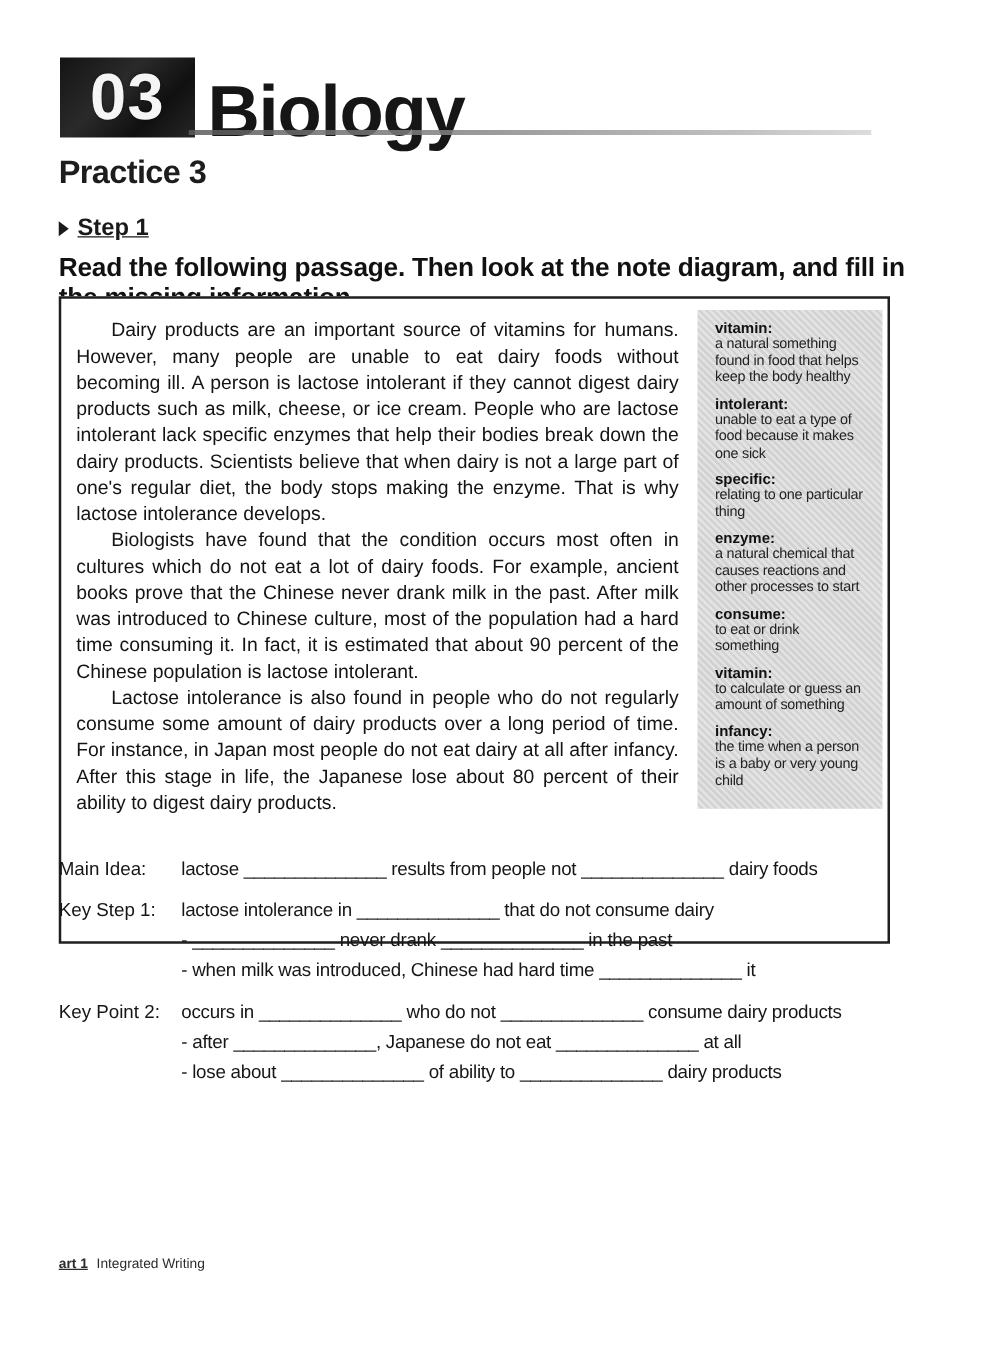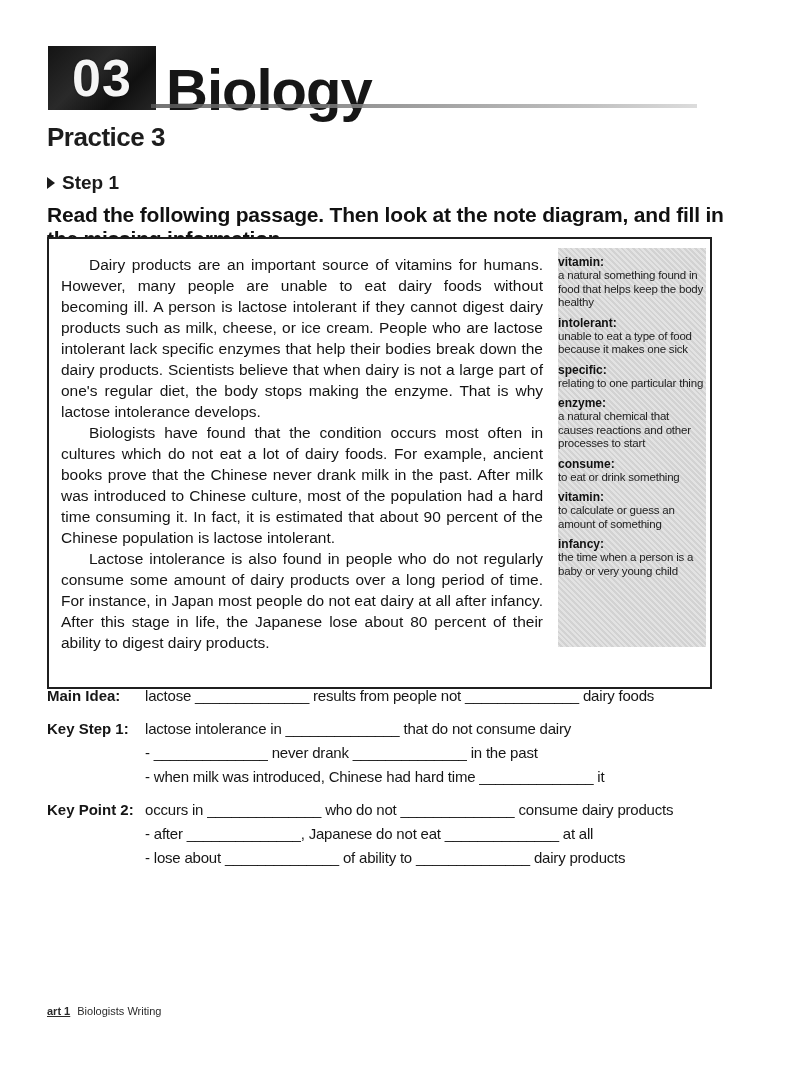--- a/index.html
+++ b/index.html
@@ -27,49 +27,49 @@
     opacity:.85;
   }
 
   .practice-title { position:absolute; left:47px; top:122px; font-size:26px; font-weight:bold; color:#1d1d1d; letter-spacing:-.5px; }
 
   .step-row { position:absolute; left:47px; top:172px; display:flex; align-items:center; }
   .step-arrow {
     width:0; height:0; border-top:6px solid transparent; border-bottom:6px solid transparent;
     border-left:8px solid #1a1a1a; margin-right:7px;
   }
-  .step-label { font-size:19px; font-weight:bold; color:#1a1a1a; }
+  .step-label { font-size:19px; font-weight:bold; color:#1a1a1a;text-decoration:underline; }
 
   .instruction { position:absolute; left:47px; top:203px; width:690px; font-size:21px; font-weight:bold; color:#111; letter-spacing:-.2px; }
 
   
   .passage-box {
-    position:absolute; left:47px; top:237px; width:665px; height:452px;
+    position:absolute; left:47px; top:237px; width:665px; height:518px;
     border:2px solid #1f1f1f; background:#fff;
   }
   .passage-text {
     position:absolute; left:12px; top:15px; width:482px;
     font-size:15.5px; line-height:21px; text-align:justify; color:#141414;
   }
   .passage-text p { text-indent:28px; }
 
   .vocab-box {
     position:absolute; left:509px; top:9px; width:148px; height:399px;
     background:#d9d9d9;
     background-image:repeating-linear-gradient(45deg, rgba(255,255,255,.25) 0 2px, rgba(0,0,0,.03) 2px 4px);
-    padding:7px 0;
+    padding:7px 14px;
   }
   .vocab-entry { margin-bottom:6px; }
   .vocab-term { font-size:12px; font-weight:bold; color:#111; line-height:14px; }
   .vocab-def { font-size:11.5px; line-height:13.5px; color:#222; letter-spacing:-.2px; }
 
   
   .notes { position:absolute; left:47px; top:686px; width:680px; font-size:15px; color:#161616; }
   .note-row { display:flex; margin-bottom:9px; }
-  .note-label { width:98px; flex-shrink:0; font-weight:bold; line-height:19px; }
+  .note-label { width:98px; flex-shrink:0; font-weight:normal; line-height:19px; }
   .note-lines { flex:1; }
   .note-line { line-height:19px; margin-bottom:5px; letter-spacing:-.2px; white-space:nowrap; }
 
   
   .footer { position:absolute; left:47px; top:1005px; font-size:11px; color:#2b2b2b; }
   .footer-part { font-weight:bold; margin-right:7px;text-decoration:underline; }
 </style>
 </head>
 <body>
 
@@ -148,16 +148,16 @@
       <div class="note-label">Key Point 2:</div>
       <div class="note-lines">
         <div class="note-line">occurs in ______________ who do not ______________ consume dairy products</div>
         <div class="note-line">- after ______________, Japanese do not eat ______________ at all</div>
         <div class="note-line">- lose about ______________ of ability to ______________ dairy products</div>
       </div>
     </div>
   </div>
 
   <div class="footer">
-    <span class="footer-part">art 1</span><span>Biologists Writing</span>
+    <span class="footer-part">art 1</span><span>Integrated Writing</span>
   </div>
 
 </div>
 
 </body></html>

